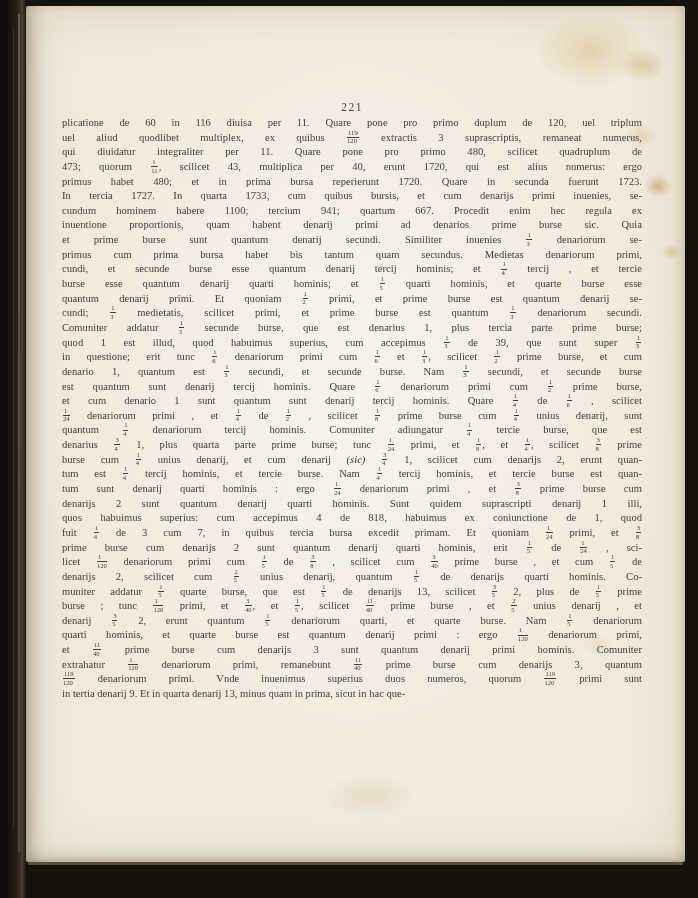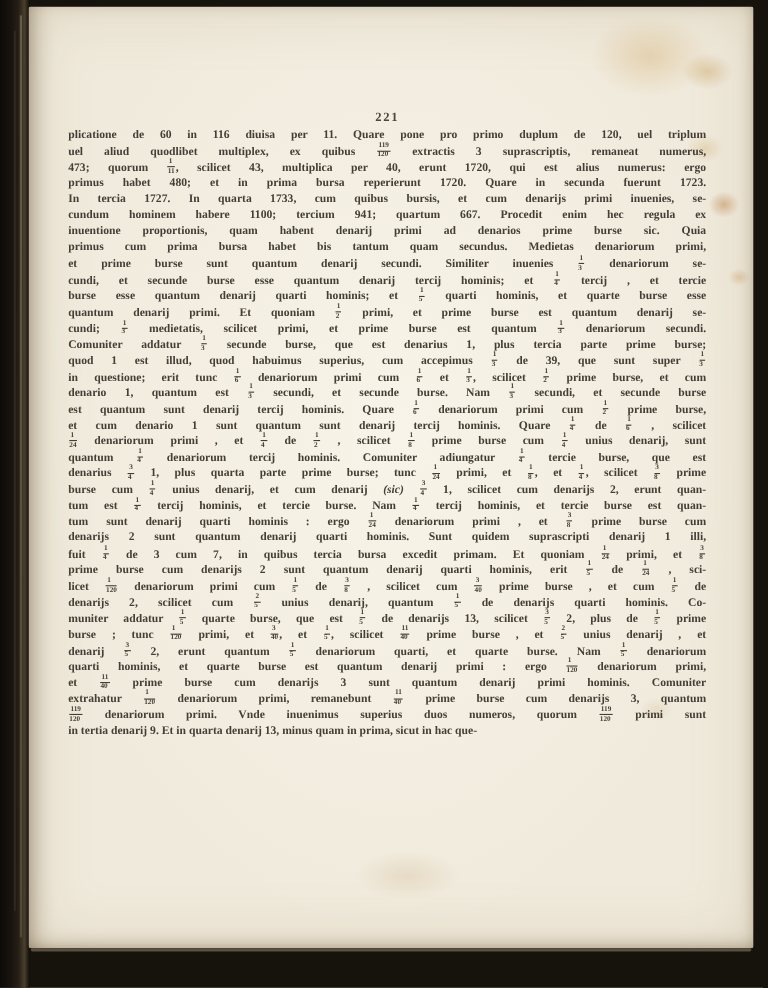--- a/index.html
+++ b/index.html
@@ -29,21 +29,20 @@
     position:absolute;left:26px;top:6px;width:659px;height:856px;
     background:
       radial-gradient(ellipse at 50% 45%, rgba(255,252,243,.55) 0%, rgba(255,252,243,0) 70%),
       #f0eadc;
     box-shadow:
       inset 0 0 55px rgba(170,148,104,.28),
       inset 14px 0 20px -12px rgba(70,52,28,.50),
       inset -8px 0 14px -9px rgba(70,52,28,.30),
       inset 0 -10px 16px -10px rgba(70,52,28,.35);
     border-radius:2px;
-    font-weight:bold;
   }
   .bottom-edge{
     position:absolute;left:28px;top:862px;width:655px;height:3px;
     background:#8f8468;opacity:.55;border-radius:2px;
   }
 
   
   .stain{position:absolute;pointer-events:none;border-radius:50%;}
   .st1{left:510px;top:8px;width:110px;height:74px;background:radial-gradient(closest-side,rgba(206,166,96,.34),rgba(206,166,96,0));}
   .st2{left:594px;top:42px;width:46px;height:34px;background:radial-gradient(closest-side,rgba(195,150,80,.38),rgba(195,150,80,0));}
@@ -89,44 +88,46 @@
     <div class="stain st4"></div>
     <div class="stain st5"></div>
     <div class="stain st6"></div>
     <div class="stain st7"></div>
 
     <div class="page-number">221</div>
 
     <div class="text-block">
         <div class="line">plicatione de 60 in 116 diuisa per 11. Quare pone pro primo duplum de 120, uel triplum</div>
         <div class="line">uel aliud quodlibet multiplex, ex quibus <span class="frac"><span class="num">119</span><span class="den">120</span></span> extractis 3 suprascriptis, remaneat numerus,</div>
+        <div class="line">qui diuidatur integraliter per 11. Quare pone pro primo 480, scilicet quadruplum de</div>
         <div class="line">473; quorum <span class="frac"><span class="num">1</span><span class="den">11</span></span>, scilicet 43, multiplica per 40, erunt 1720, qui est alius numerus: ergo</div>
         <div class="line">primus habet 480; et in prima bursa reperierunt 1720. Quare in secunda fuerunt 1723.</div>
         <div class="line">In tercia 1727. In quarta 1733, cum quibus bursis, et cum denarijs primi inuenies, se-</div>
         <div class="line">cundum hominem habere 1100; tercium 941; quartum 667. Procedit enim hec regula ex</div>
         <div class="line">inuentione proportionis, quam habent denarij primi ad denarios prime burse sic. Quia</div>
+        <div class="line">et prime burse sunt quantum denarij secundi. Similiter inuenies <span class="frac"><span class="num">1</span><span class="den">3</span></span> denariorum se-</div>
         <div class="line">primus cum prima bursa habet bis tantum quam secundus. Medietas denariorum primi,</div>
-        <div class="line">et prime burse sunt quantum denarij secundi. Similiter inuenies <span class="frac"><span class="num">1</span><span class="den">3</span></span> denariorum se-</div>
         <div class="line">cundi, et secunde burse esse quantum denarij tercij hominis; et <span class="frac"><span class="num">1</span><span class="den">4</span></span> tercij , et tercie</div>
         <div class="line">burse esse quantum denarij quarti hominis; et <span class="frac"><span class="num">1</span><span class="den">5</span></span> quarti hominis, et quarte burse esse</div>
         <div class="line">quantum denarij primi. Et quoniam <span class="frac"><span class="num">1</span><span class="den">2</span></span> primi, et prime burse est quantum denarij se-</div>
         <div class="line">cundi; <span class="frac"><span class="num">1</span><span class="den">3</span></span> medietatis, scilicet primi, et prime burse est quantum <span class="frac"><span class="num">1</span><span class="den">3</span></span> denariorum secundi.</div>
         <div class="line">Comuniter addatur <span class="frac"><span class="num">1</span><span class="den">3</span></span> secunde burse, que est denarius 1, plus tercia parte prime burse;</div>
         <div class="line">quod 1 est illud, quod habuimus superius, cum accepimus <span class="frac"><span class="num">1</span><span class="den">3</span></span> de 39, que sunt super <span class="frac"><span class="num">1</span><span class="den">3</span></span></div>
         <div class="line">in questione; erit tunc <span class="frac"><span class="num">1</span><span class="den">6</span></span> denariorum primi cum <span class="frac"><span class="num">1</span><span class="den">6</span></span> et <span class="frac"><span class="num">1</span><span class="den">3</span></span>, scilicet <span class="frac"><span class="num">1</span><span class="den">2</span></span> prime burse, et cum</div>
         <div class="line">denario 1, quantum est <span class="frac"><span class="num">1</span><span class="den">3</span></span> secundi, et secunde burse. Nam <span class="frac"><span class="num">1</span><span class="den">3</span></span> secundi, et secunde burse</div>
         <div class="line">est quantum sunt denarij tercij hominis. Quare <span class="frac"><span class="num">1</span><span class="den">6</span></span> denariorum primi cum <span class="frac"><span class="num">1</span><span class="den">2</span></span> prime burse,</div>
         <div class="line">et cum denario 1 sunt quantum sunt denarij tercij hominis. Quare <span class="frac"><span class="num">1</span><span class="den">4</span></span> de <span class="frac"><span class="num">1</span><span class="den">6</span></span> , scilicet</div>
         <div class="line"><span class="frac"><span class="num">1</span><span class="den">24</span></span> denariorum primi , et <span class="frac"><span class="num">1</span><span class="den">4</span></span> de <span class="frac"><span class="num">1</span><span class="den">2</span></span> , scilicet <span class="frac"><span class="num">1</span><span class="den">8</span></span> prime burse cum <span class="frac"><span class="num">1</span><span class="den">4</span></span> unius denarij, sunt</div>
         <div class="line">quantum <span class="frac"><span class="num">1</span><span class="den">4</span></span> denariorum tercij hominis. Comuniter adiungatur <span class="frac"><span class="num">1</span><span class="den">4</span></span> tercie burse, que est</div>
         <div class="line">denarius <span class="frac"><span class="num">3</span><span class="den">4</span></span> 1, plus quarta parte prime burse; tunc <span class="frac"><span class="num">1</span><span class="den">24</span></span> primi, et <span class="frac"><span class="num">1</span><span class="den">8</span></span>, et <span class="frac"><span class="num">1</span><span class="den">4</span></span>, scilicet <span class="frac"><span class="num">3</span><span class="den">8</span></span> prime</div>
         <div class="line">burse cum <span class="frac"><span class="num">1</span><span class="den">4</span></span> unius denarij, et cum denarij <i>(sic)</i> <span class="frac"><span class="num">3</span><span class="den">4</span></span> 1, scilicet cum denarijs 2, erunt quan-</div>
         <div class="line">tum est <span class="frac"><span class="num">1</span><span class="den">4</span></span> tercij hominis, et tercie burse. Nam <span class="frac"><span class="num">1</span><span class="den">4</span></span> tercij hominis, et tercie burse est quan-</div>
         <div class="line">tum sunt denarij quarti hominis : ergo <span class="frac"><span class="num">1</span><span class="den">24</span></span> denariorum primi , et <span class="frac"><span class="num">3</span><span class="den">8</span></span> prime burse cum</div>
         <div class="line">denarijs 2 sunt quantum denarij quarti hominis. Sunt quidem suprascripti denarij 1 illi,</div>
+        <div class="line">quos habuimus superius: cum accepimus 4 de 818, habuimus ex coniunctione de 1, quod</div>
         <div class="line">fuit <span class="frac"><span class="num">1</span><span class="den">4</span></span> de 3 cum 7, in quibus tercia bursa excedit primam. Et quoniam <span class="frac"><span class="num">1</span><span class="den">24</span></span> primi, et <span class="frac"><span class="num">3</span><span class="den">8</span></span></div>
         <div class="line">prime burse cum denarijs 2 sunt quantum denarij quarti hominis, erit <span class="frac"><span class="num">1</span><span class="den">5</span></span> de <span class="frac"><span class="num">1</span><span class="den">24</span></span> , sci-</div>
         <div class="line">licet <span class="frac"><span class="num">1</span><span class="den">120</span></span> denariorum primi cum <span class="frac"><span class="num">1</span><span class="den">5</span></span> de <span class="frac"><span class="num">3</span><span class="den">8</span></span> , scilicet cum <span class="frac"><span class="num">3</span><span class="den">40</span></span> prime burse , et cum <span class="frac"><span class="num">1</span><span class="den">5</span></span> de</div>
         <div class="line">denarijs 2, scilicet cum <span class="frac"><span class="num">2</span><span class="den">5</span></span> unius denarij, quantum <span class="frac"><span class="num">1</span><span class="den">5</span></span> de denarijs quarti hominis. Co-</div>
         <div class="line">muniter addatur <span class="frac"><span class="num">1</span><span class="den">5</span></span> quarte burse, que est <span class="frac"><span class="num">1</span><span class="den">5</span></span> de denarijs 13, scilicet <span class="frac"><span class="num">3</span><span class="den">5</span></span> 2, plus de <span class="frac"><span class="num">1</span><span class="den">5</span></span> prime</div>
         <div class="line">burse ; tunc <span class="frac"><span class="num">1</span><span class="den">120</span></span> primi, et <span class="frac"><span class="num">3</span><span class="den">40</span></span>, et <span class="frac"><span class="num">1</span><span class="den">5</span></span>, scilicet <span class="frac"><span class="num">11</span><span class="den">40</span></span> prime burse , et <span class="frac"><span class="num">2</span><span class="den">5</span></span> unius denarij , et</div>
         <div class="line">denarij <span class="frac"><span class="num">3</span><span class="den">5</span></span> 2, erunt quantum <span class="frac"><span class="num">1</span><span class="den">5</span></span> denariorum quarti, et quarte burse. Nam <span class="frac"><span class="num">1</span><span class="den">5</span></span> denariorum</div>
         <div class="line">quarti hominis, et quarte burse est quantum denarij primi : ergo <span class="frac"><span class="num">1</span><span class="den">120</span></span> denariorum primi,</div>
         <div class="line">et <span class="frac"><span class="num">11</span><span class="den">40</span></span> prime burse cum denarijs 3 sunt quantum denarij primi hominis. Comuniter</div>
         <div class="line">extrahatur <span class="frac"><span class="num">1</span><span class="den">120</span></span> denariorum primi, remanebunt <span class="frac"><span class="num">11</span><span class="den">40</span></span> prime burse cum denarijs 3, quantum</div>

